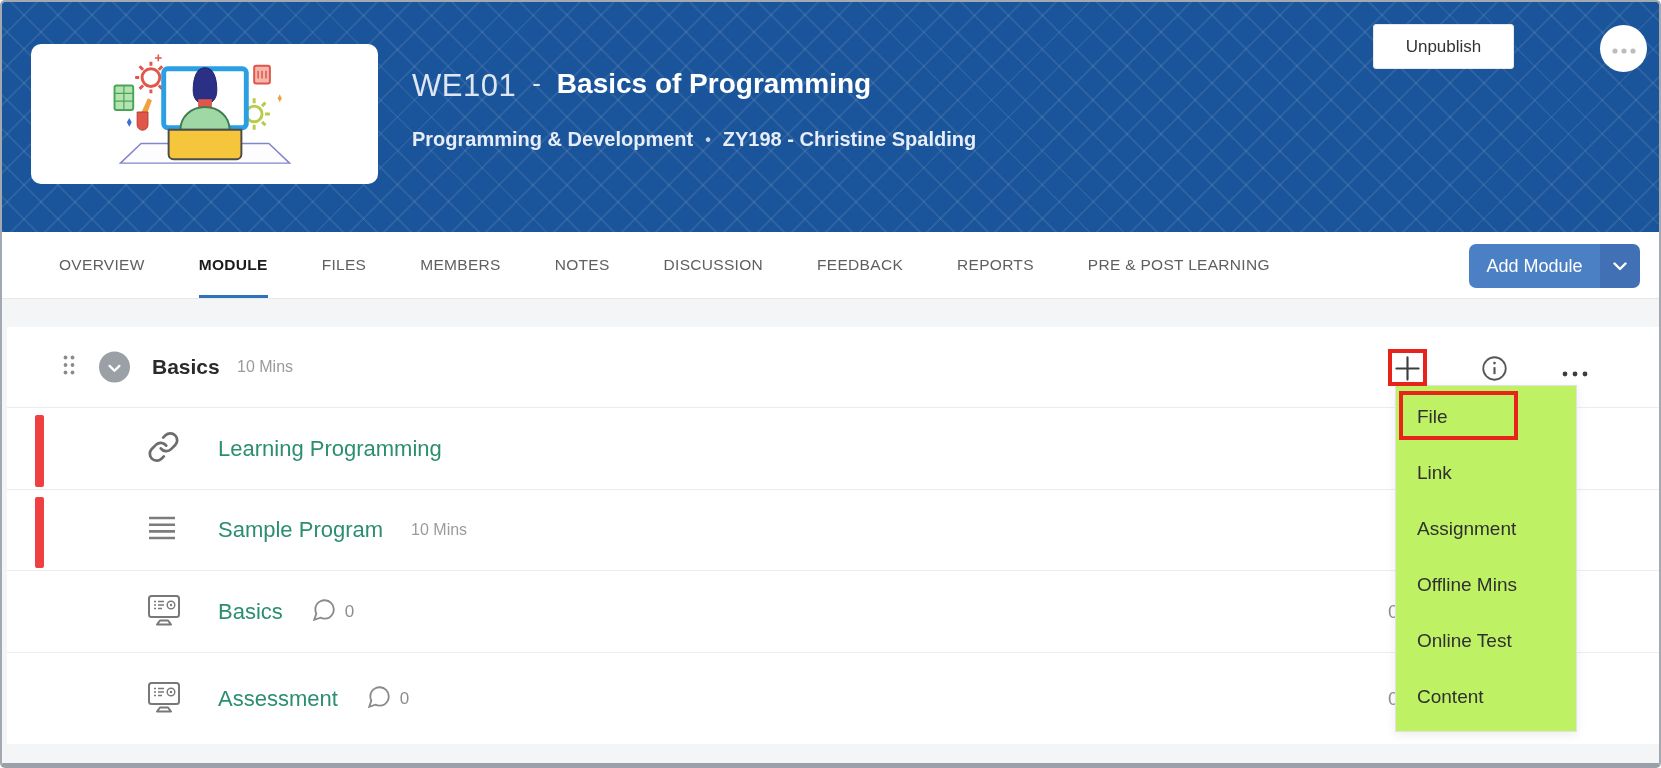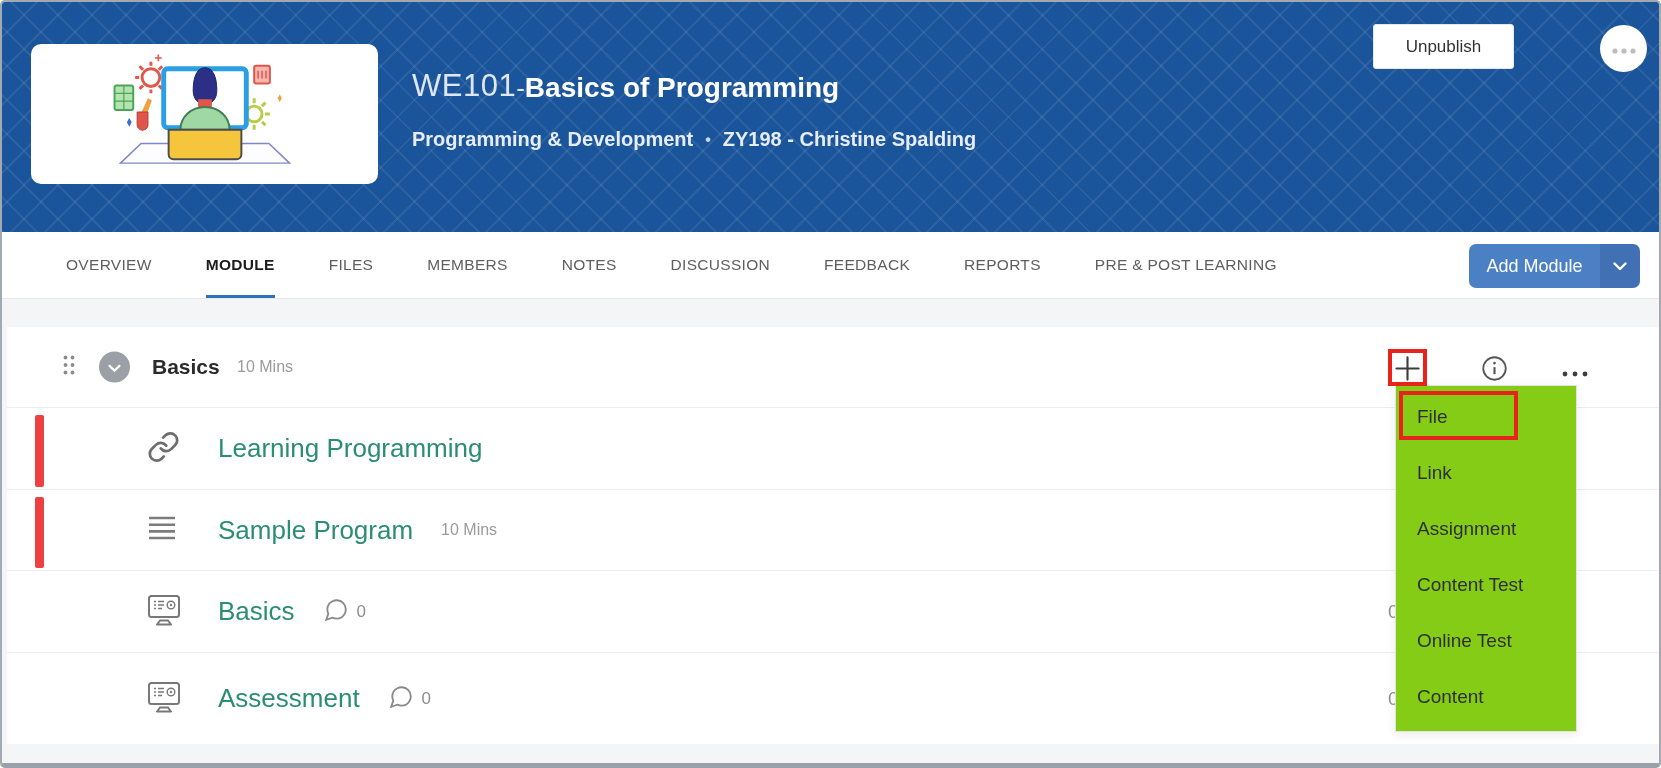--- a/index.html
+++ b/index.html
@@ -14,41 +14,41 @@
     background:
       repeating-linear-gradient(45deg, rgba(255,255,255,0.08) 0 2px, transparent 2px 24px),
       repeating-linear-gradient(135deg, rgba(255,255,255,0.08) 0 2px, transparent 2px 24px),
       #1a549a;
   }
   .thumb-card {
     position:absolute; left:29px; top:42px; width:347px; height:140px;
     background:#fff; border-radius:10px; display:flex; align-items:center; justify-content:center;
   }
   .title-block { position:absolute; left:410px; top:66px; color:#fff; }
-  .title-line { display:flex; align-items:flex-end; gap:0; }
+  .title-line { display:flex; align-items:flex-start; gap:16px; }
   .course-code { font-size:31px; font-weight:400; color:#dde6f2; letter-spacing:0.5px; }
   .title-dash { font-size:26px; color:#dde6f2; font-weight:400; }
   .course-title { font-size:28px; font-weight:700; color:#ffffff; }
   .subtitle { margin-top:24px; display:flex; align-items:center; gap:12px; font-size:20px; font-weight:600; color:#e7edf6; }
   .subtitle .dot { color:#c9d8ec; font-size:16px; }
   .unpublish-btn {
     position:absolute; left:1371px; top:22px; width:141px; height:45px;
     background:#ffffff; border:1px solid #e8e8e8; border-radius:3px;
     font-family:inherit; font-size:17px; color:#333; cursor:pointer;
   }
   .more-circle {
     position:absolute; left:1598px; top:23px; width:47px; height:47px; border-radius:50%;
     background:#ffffff; display:flex; align-items:center; justify-content:center; cursor:pointer;
   }
   
   .tabbar {
     position:absolute; left:0; top:230px; width:100%; height:66px; background:#ffffff;
     border-bottom:1px solid #e6e8ea; display:flex; align-items:stretch;
   }
-  .tabs { display:flex; padding-left:57px; gap:54px;margin-left:7px; }
+  .tabs { display:flex; padding-left:57px; gap:54px; }
   .tab {
     position:relative; display:flex; align-items:center; font-size:15.5px; letter-spacing:0.3px;
     color:#5f5f5f; cursor:pointer; white-space:nowrap;
   }
   .tab.active { color:#1c1c1c; font-weight:700; }
   .tab.active::after { content:""; position:absolute; left:0; right:0; bottom:0; height:3px; background:#2f72b8; }
   .add-module {
     position:absolute; left:1467px; top:12px; height:44px; width:171px;
     display:flex; border-radius:7px; overflow:hidden; cursor:pointer;
   }
@@ -73,29 +73,29 @@
     display:flex; align-items:center; justify-content:center; cursor:pointer;
   }
   .module-title { position:absolute; left:145px; top:50%; transform:translateY(-50%); font-size:21px; font-weight:700; color:#2b2b2b; }
   .module-duration { position:absolute; left:230px; top:50%; transform:translateY(-50%); font-size:16px; color:#9b9b9b; }
   .head-plus { position:absolute; left:1392px; top:353px; cursor:pointer; }
   .head-info { position:absolute; left:1479px; top:353px; cursor:pointer; }
   .head-more { position:absolute; left:1560px; top:361px; cursor:pointer; }
   .flag { position:absolute; left:28px; top:7px; bottom:2px; width:9px; background:#ee4040; border-radius:2px; }
   .row-icon { position:absolute; left:140px; top:50%; transform:translateY(-50%); }
   .row-main { position:absolute; left:211px; top:0; bottom:0; display:flex; align-items:center; gap:28px; }
-  .item-title { font-size:26px; color:#2b8e71; cursor:pointer; }
+  .item-title { font-size:22px; color:#2b8e71; cursor:pointer; }
   .item-duration { font-size:16px; color:#9b9b9b; }
   .comment-wrap { display:flex; align-items:center; gap:8px; cursor:pointer; }
   .comment-count { font-size:17px; color:#8d8d8d; }
   .right-val { position:absolute; left:1381px; top:50%; transform:translateY(-50%); font-size:19px; color:#909090; z-index:1; }
   
   .dropdown {
     position:absolute; left:1393px; top:383px; width:182px; height:347px; box-sizing:border-box;
-    background:#84cc16; border:1px solid #e2e2e2; box-shadow:0 3px 10px rgba(0,0,0,0.08);
+    background:#bef264; border:1px solid #e2e2e2; box-shadow:0 3px 10px rgba(0,0,0,0.08);
     z-index:5; padding-top:3px;
   }
   .dd-item {
     height:56px; display:flex; align-items:center; padding-left:21px;
     font-size:19px; color:#303030; cursor:pointer;
   }
   
   .hl-box { position:absolute; box-sizing:border-box; border:4px solid #e8231c; z-index:6; pointer-events:none; }
   .hl-plus { left:1386px; top:347px; width:39px; height:37px; }
   .hl-file { left:1397px; top:389px; width:119px; height:49px; }
@@ -308,21 +308,21 @@
           <circle cx="13" cy="3" r="2.4"></circle>
           <circle cx="23" cy="3" r="2.4"></circle>
       </svg>
     </span>
   </span>
 
   <div class="dropdown">
     <div class="dd-item">File</div>
     <div class="dd-item">Link</div>
     <div class="dd-item">Assignment</div>
-    <div class="dd-item">Content Test</div>
+    <div class="dd-item">Offline Mins</div>
     <div class="dd-item">Online Test</div>
     <div class="dd-item">Content</div>
   </div>
 
   <div class="hl-box hl-plus"></div>
   <div class="hl-box hl-file"></div>
 
 </div>
 
 </body></html>

